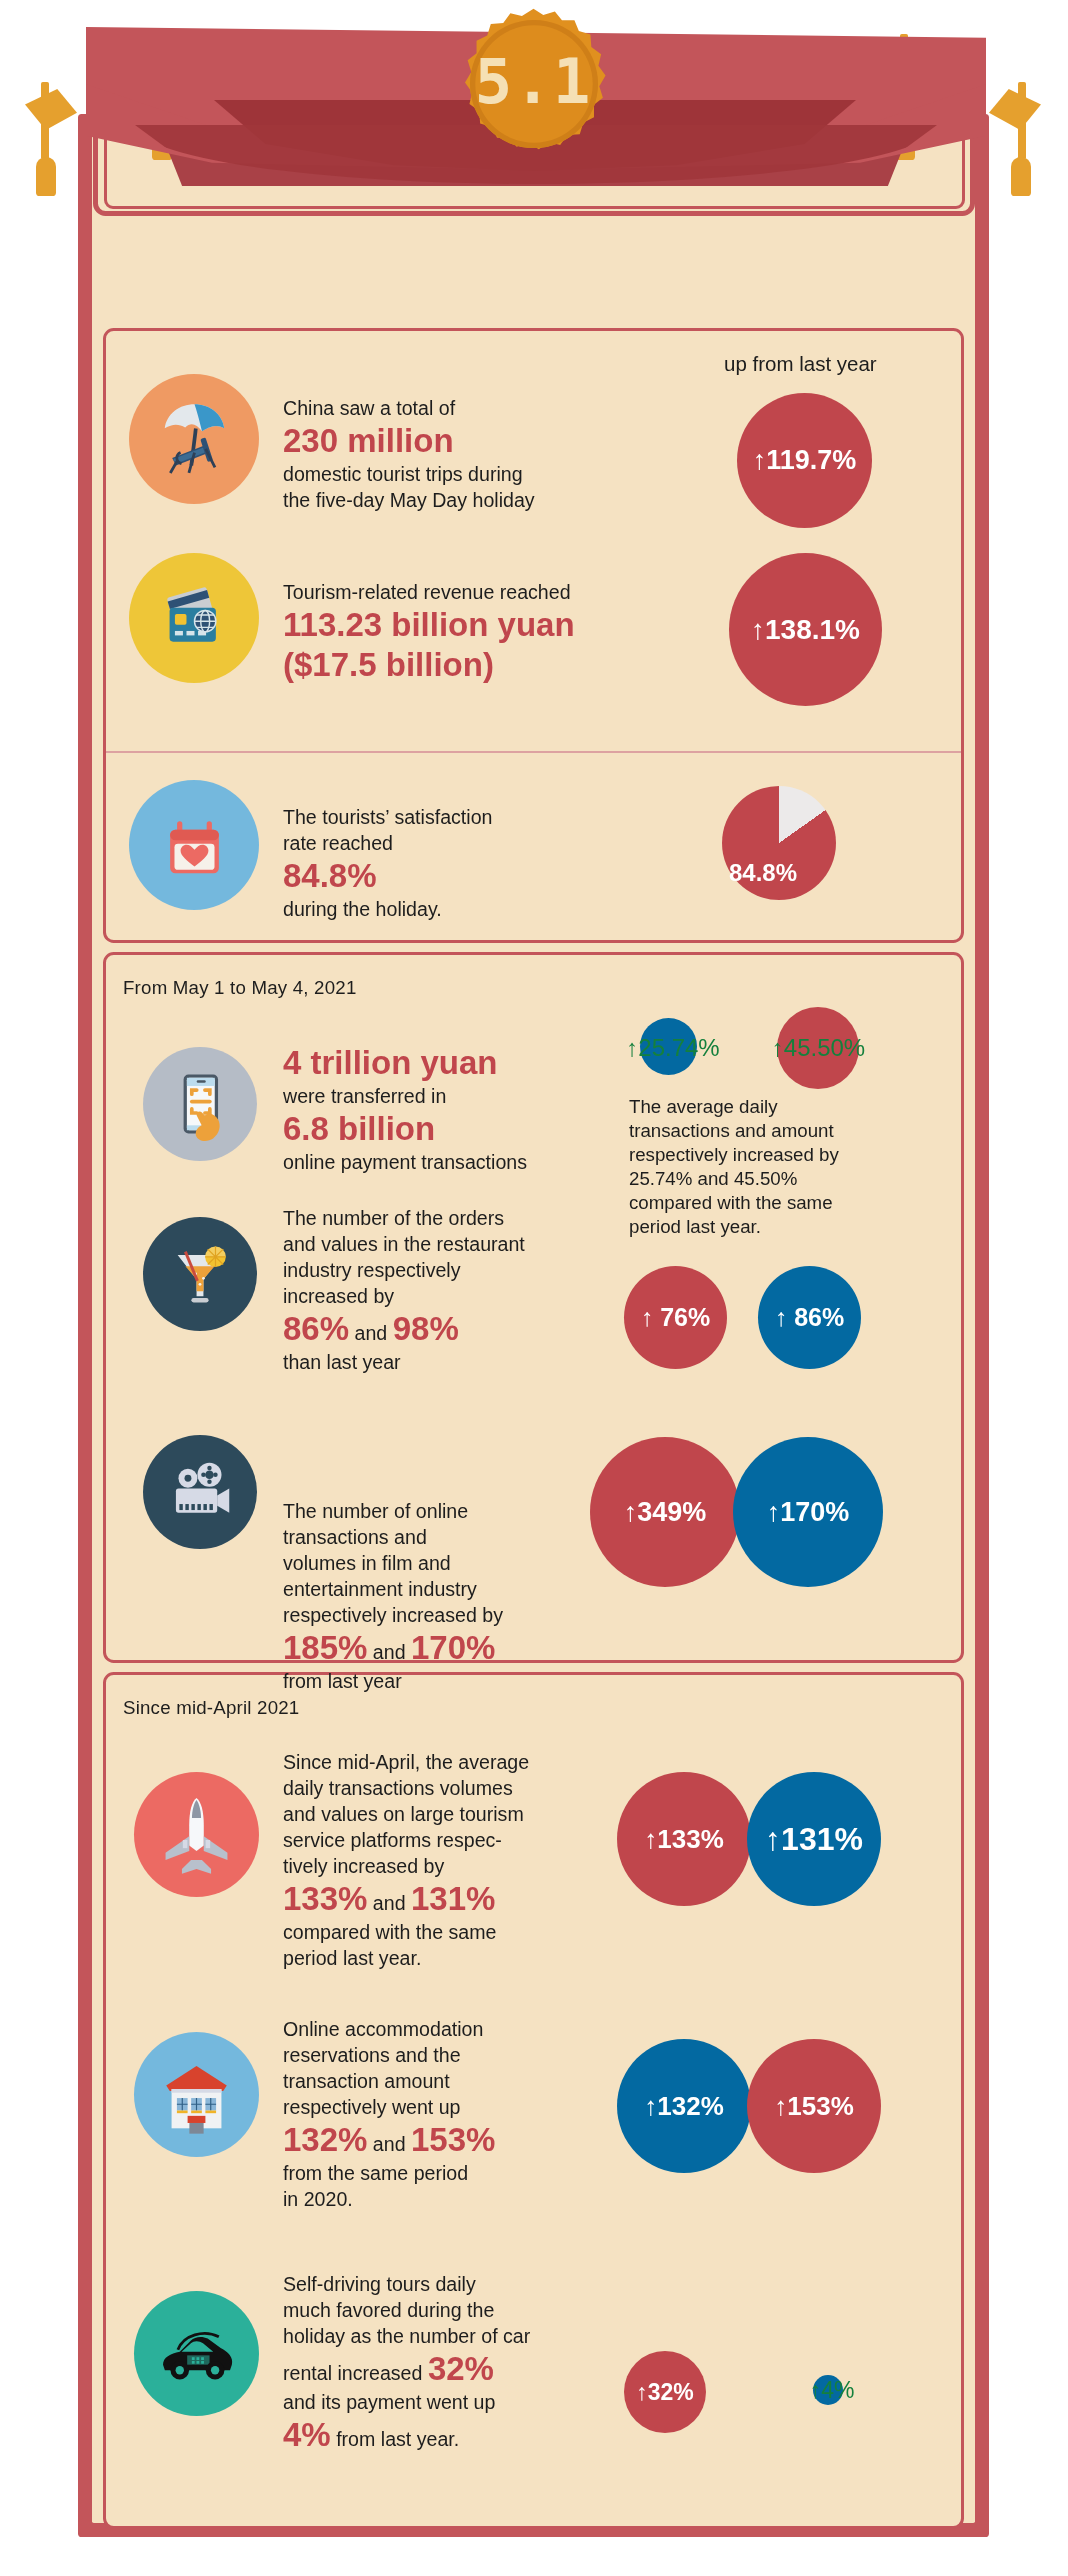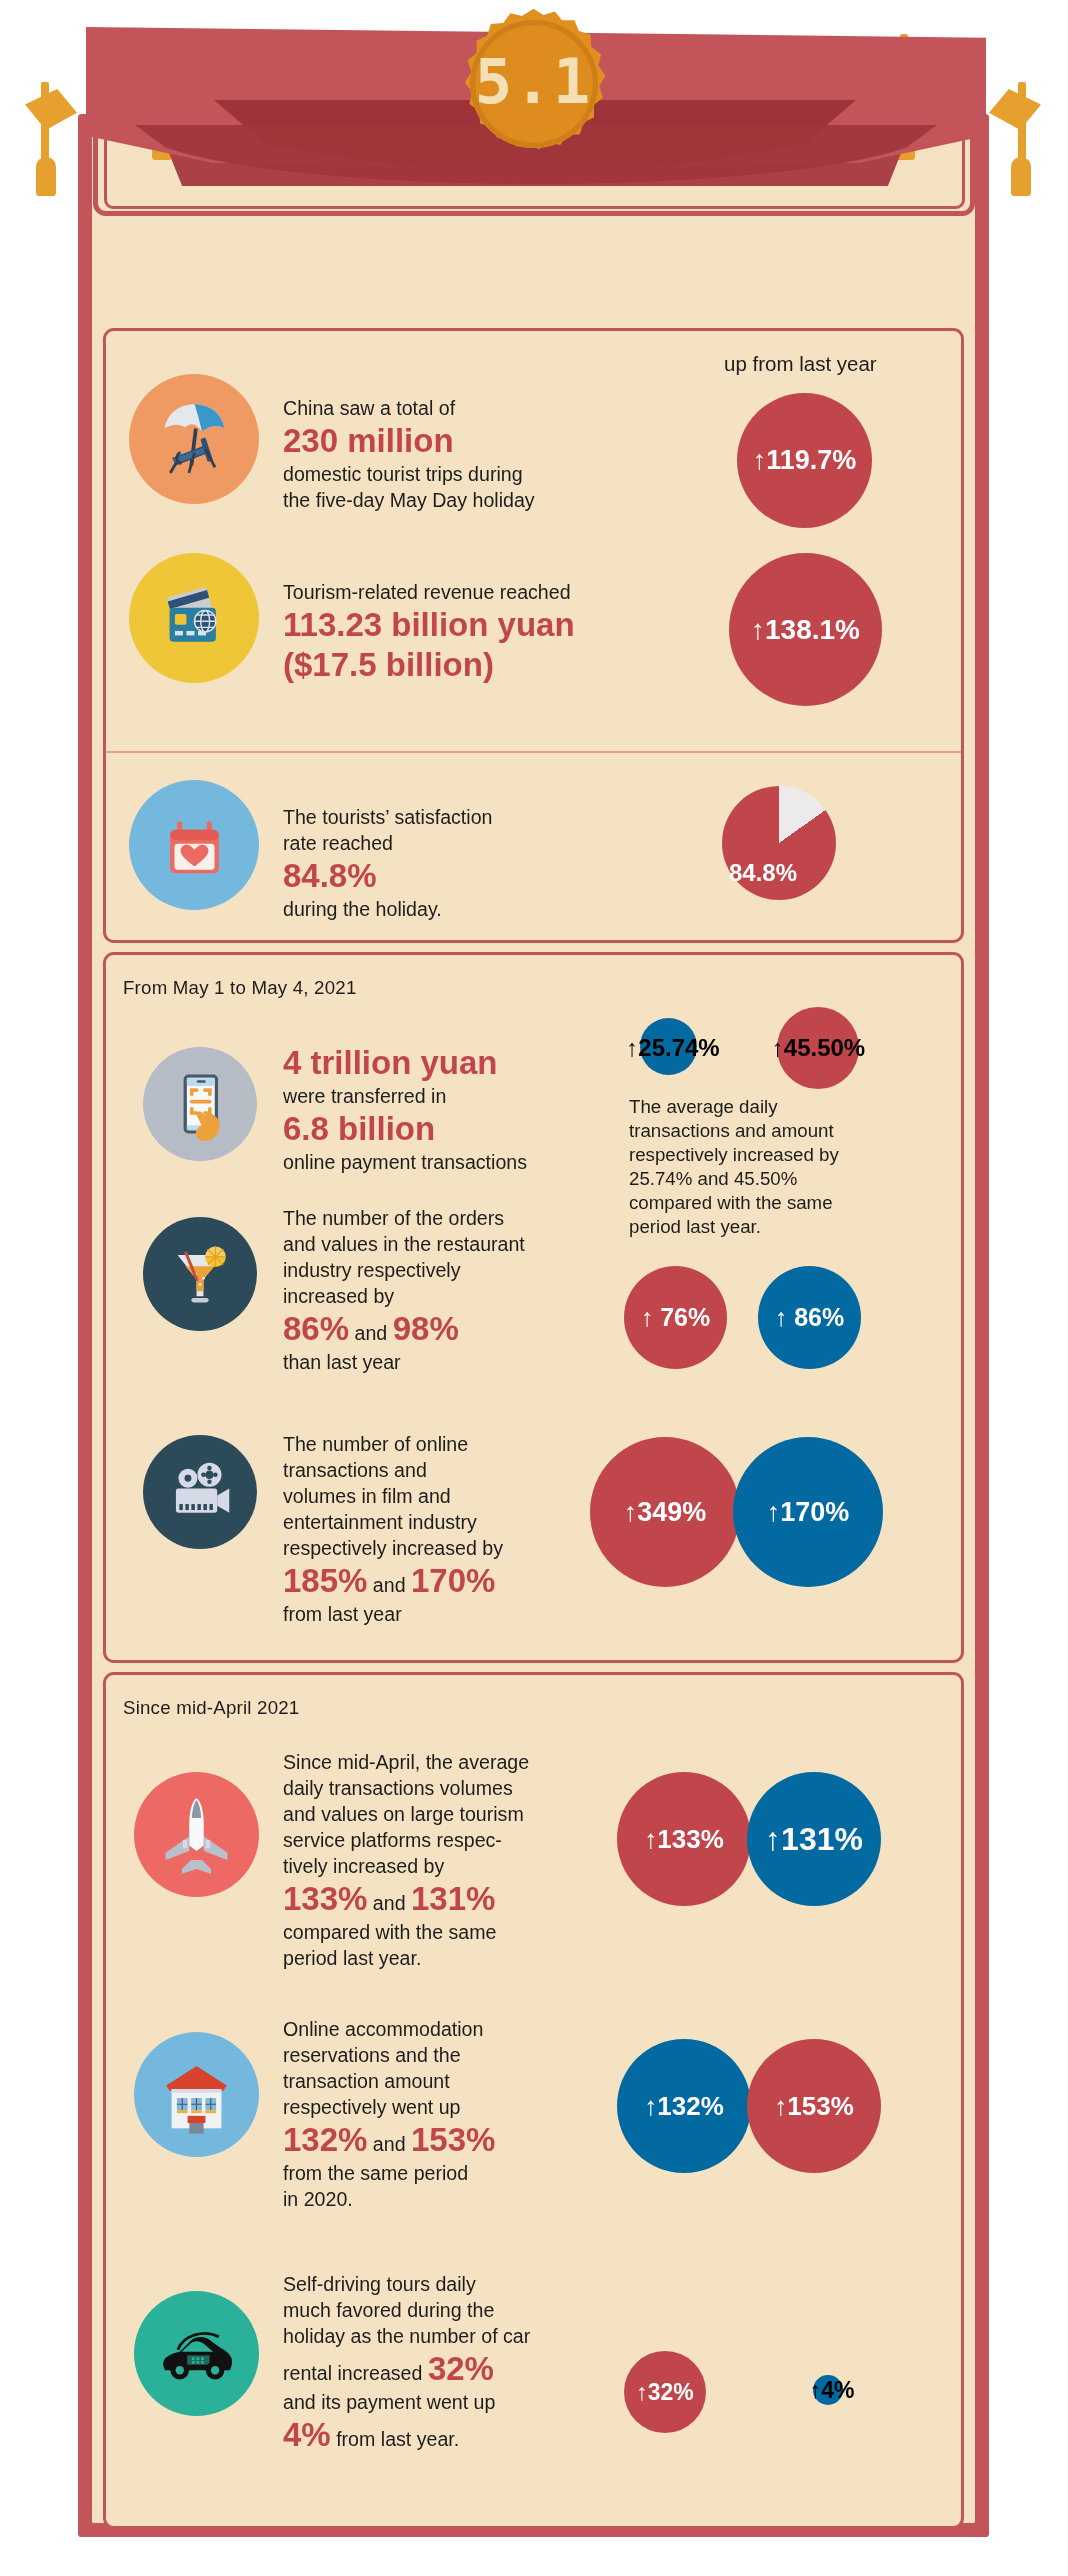--- a/index.html
+++ b/index.html
@@ -230,22 +230,22 @@
     font-weight: 700;
     z-index: 7;
     text-align: center;
   }
   .pct.dark   { background: #c0464c; }
   .pct.light  { background: #0369a1; }
 
   .pct-outside {
     position: absolute;
     z-index: 8;
-    font-weight: 700;
-    color: #000000;
+    font-weight: 400;
+    color: #15803d;
     display: flex;
     align-items: center;
     justify-content: center;
   }
 
   
   .pie {
     position: absolute;
     border-radius: 50%;
     z-index: 7;
@@ -476,21 +476,21 @@
       <g fill="#2d4a5b">
         <rect x="26" y="64" width="4" height="7"></rect>
         <rect x="33" y="64" width="4" height="7"></rect>
         <rect x="40" y="64" width="4" height="7"></rect>
         <rect x="47" y="64" width="4" height="7"></rect>
         <rect x="54" y="64" width="4" height="7"></rect>
         <rect x="61" y="64" width="4" height="7"></rect>
       </g>
     </svg>
   </div>
-  <div class="stmt" style="left:283px; top:1431px; width:374px;">
+  <div class="stmt" style="left:283px; top:1498px; width:374px;">
     <div>The number of online</div>
     <div>transactions and</div>
     <div>volumes in film and</div>
     <div>entertainment industry</div>
     <div>respectively increased by</div>
     <div>
       <span class="big-lg">185%</span>
       <span>and</span>
       <span class="big-lg">170%</span>
     </div>

